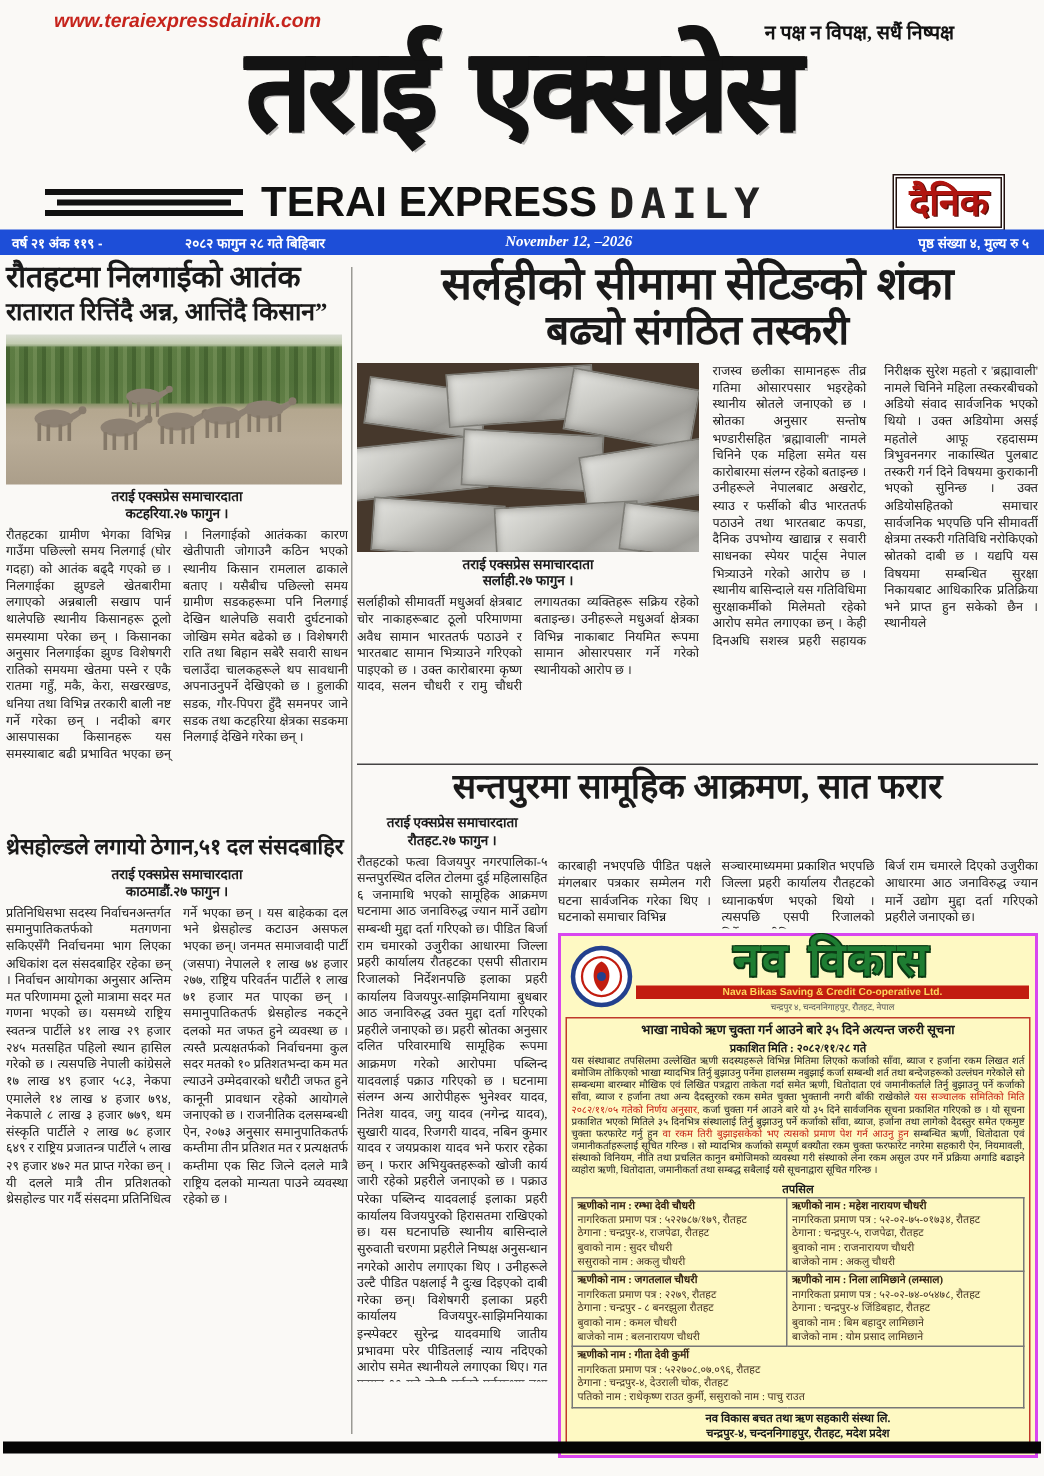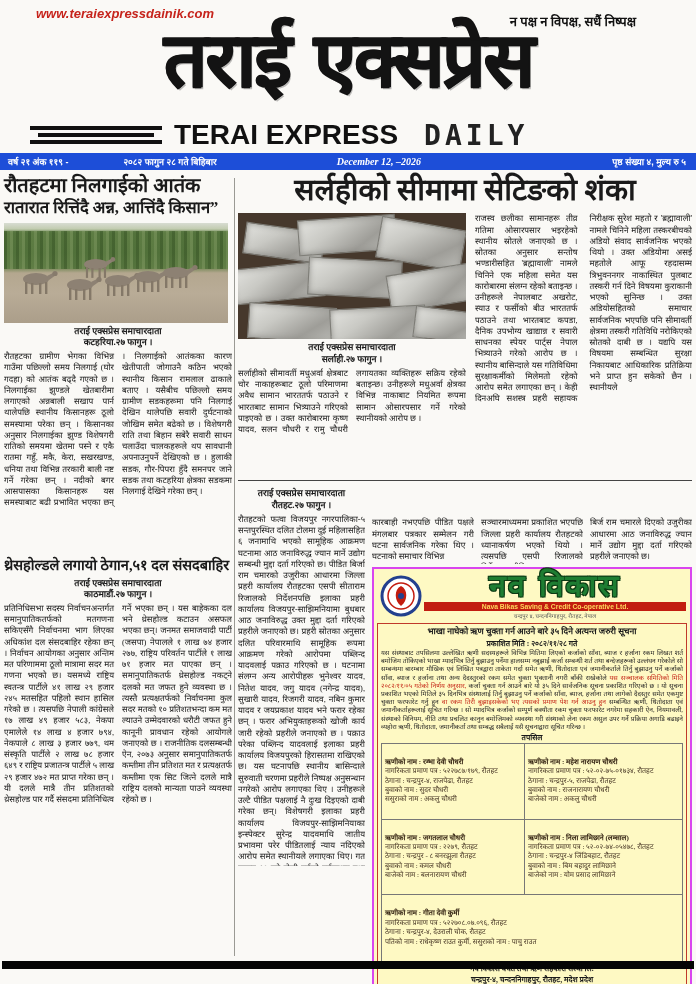--- a/index.html
+++ b/index.html
@@ -12,21 +12,21 @@
   .masthead{position:absolute;left:20px;top:12px;width:656px;text-align:center;font-size:76px;line-height:1.25;
             font-weight:bold;color:#131313;letter-spacing:-2px;
             text-shadow:1.5px 0 0 #131313,0 1px 0 #131313,2px 2px 0 rgba(0,0,0,.25);
             font-family:"DejaVu Sans","Liberation Sans",sans-serif;white-space:nowrap;}
   .te-row{position:absolute;left:30px;top:118px;width:640px;height:34px;display:flex;align-items:center;}
   .mast-lines{width:132px;display:flex;flex-direction:column;gap:3px;}
   .mast-lines div{height:4px;background:#111;}
   .mast-lines div:nth-child(2){margin:0 8px;}
   .te-en{font-size:28px;font-weight:bold;margin-left:12px;letter-spacing:0;color:#111;
          font-family:"Liberation Sans","DejaVu Sans",sans-serif;text-align:right;}
-  .te-daily{font-size:28px;font-weight:bold;margin-left:26px;letter-spacing:4px;color:#222;
+  .te-daily{font-size:28px;font-weight:bold;margin-left:8px;letter-spacing:4px;color:#222;
             font-family:"DejaVu Sans Mono","Liberation Mono",monospace;}
   .dainik-box{margin-left:auto;border:3px double #23120f;background:#fff;padding:0 8px;
               font-size:25px;font-weight:bold;color:#b01510;line-height:1.3;
               text-shadow:1px 1px 0 #5a0d08;font-family:"DejaVu Sans",sans-serif;}
   .datebar{position:absolute;left:0;top:153px;width:696px;height:17px;background:#1d4ed8;color:#fff;
            display:flex;align-items:center;font-size:9px;font-weight:bold;
            font-family:"Liberation Sans","DejaVu Sans",sans-serif;}
   .datebar .d1{margin-left:8px;}
   .datebar .d2{margin-left:55px;}
   .datebar .d3{margin-left:120px;font-style:italic;font-family:"Liberation Serif",serif;font-size:10px;}
@@ -74,46 +74,47 @@
   .ad-strip{background:#c21d10;color:#ffd65c;font-size:6.8px;font-weight:bold;padding:1px 0;margin-top:1px;
             font-family:"Liberation Sans",sans-serif;}
   .ad-addr{font-size:5.8px;color:#555;margin-top:1px;}
   .notice{border:1px solid #c0392b;margin:2px 3px 2px;padding:2px 3px;}
   .nt{font-size:8.6px;font-weight:bold;text-align:center;line-height:1.25;}
   .nd{font-size:7.6px;font-weight:bold;text-align:center;margin:1px 0;}
   .nb{font-size:6.6px;line-height:1.24;text-align:justify;color:#222;}
   .nb .red{color:#c21d10;}
   .tps{font-size:7.6px;font-weight:bold;text-align:center;margin:1px 0;}
   table.bor{width:100%;border-collapse:collapse;}
-  table.bor td{border:1px solid #777;vertical-align:top;padding:14px 3px;font-size:7.1px;line-height:1.32;color:#432;}
+  table.bor td{border:1px solid #777;vertical-align:top;padding:1px 3px;font-size:7.1px;line-height:1.32;color:#432;}
   table.bor td div:first-child{font-weight:bold;color:#321;}
   .ad-foot{text-align:center;font-size:7.6px;font-weight:bold;line-height:1.4;padding:2px 0 3px;}
   .botbar{position:absolute;left:2px;top:961px;width:692px;height:8px;background:#050505;}
 </style>
 </head>
 <body>
 
 <div class="page">
 
   <div class="url">www.teraiexpressdainik.com</div>
   <div class="tagline">न पक्ष न विपक्ष, सधैं निष्पक्ष</div>
   <div class="masthead">तराई एक्सप्रेस</div>
   <div class="te-row">
     <div class="mast-lines">
         <div></div>
         <div></div>
         <div></div>
       </div>
     <div class="te-en">TERAI EXPRESS</div>
     <div class="te-daily">DAILY</div>
+    <div class="dainik-box">दैनिक</div>
   </div>
   <div class="datebar">
     <span class="d1">वर्ष २१ अंक ११९ -</span>
     <span class="d2">२०८२ फागुन २८ गते बिहिबार</span>
-    <span class="d3">December 12, –2026</span>
+    <span class="d3">November 12, –2026</span>
     <span class="d4">पृष्ठ संख्या ४, मुल्य रु ५</span>
   </div>
 
   <div class="left-sec">
     <div class="lh1">रौतहटमा निलगाईको आतंक</div>
     <div class="lh2">रातारात रित्तिंदै अन्न, आत्तिंदै किसान”</div>
 
     <div class="photo1">
       <div class="corn"></div>
       <svg width="224" height="100" viewBox="0 0 224 100">
@@ -148,20 +149,21 @@
       <div>तराई एक्सप्रेस समाचारदाता</div>
       <div>काठमाडौं.२७ फागुन ।</div>
     </div>
     <div class="just cols2" style="height:292px;">प्रतिनिधिसभा सदस्य निर्वाचनअन्तर्गत समानुपातिकतर्फको मतगणना सकिएसँगै निर्वाचनमा भाग लिएका अधिकांश दल संसदबाहिर रहेका छन् । निर्वाचन आयोगका अनुसार अन्तिम मत परिणाममा ठूलो मात्रामा सदर मत गणना भएको छ। यसमध्ये राष्ट्रिय स्वतन्त्र पार्टीले ४१ लाख २९ हजार २४५ मतसहित पहिलो स्थान हासिल गरेको छ । त्यसपछि नेपाली कांग्रेसले १७ लाख ४९ हजार ५८३, नेकपा एमालेले १४ लाख ४ हजार ७९४, नेकपाले ८ लाख ३ हजार ७७९, थम संस्कृति पार्टीले २ लाख ७८ हजार ६४९ र राष्ट्रिय प्रजातन्त्र पार्टीले ५ लाख २९ हजार ४७२ मत प्राप्त गरेका छन् । यी दलले मात्रै तीन प्रतिशतको थ्रेसहोल्ड पार गर्दै संसदमा प्रतिनिधित्व गर्ने भएका छन् । यस बाहेकका दल भने थ्रेसहोल्ड कटाउन असफल भएका छन्। जनमत समाजवादी पार्टी (जसपा) नेपालले १ लाख ७४ हजार २७७, राष्ट्रिय परिवर्तन पार्टीले १ लाख ७१ हजार मत पाएका छन् । समानुपातिकतर्फ थ्रेसहोल्ड नकट्ने दलको मत जफत हुने व्यवस्था छ । त्यस्तै प्रत्यक्षतर्फको निर्वाचनमा कुल सदर मतको १० प्रतिशतभन्दा कम मत ल्याउने उम्मेदवारको धरौटी जफत हुने कानूनी प्रावधान रहेको आयोगले जनाएको छ । राजनीतिक दलसम्बन्धी ऐन, २०७३ अनुसार समानुपातिकतर्फ कम्तीमा तीन प्रतिशत मत र प्रत्यक्षतर्फ कम्तीमा एक सिट जित्ने दलले मात्रै राष्ट्रिय दलको मान्यता पाउने व्यवस्था रहेको छ ।</div>
   </div>
 
   <div class="vline" style="left:234px;top:178px;height:778px;"></div>
 
   <div class="main-sec">
     <div class="mh1">सर्लहीको सीमामा सेटिङको शंका</div>
+    <div class="mh2">बढ्यो संगठित तस्करी</div>
 
     <div class="row1">
       <div class="photocol">
         <div class="photo2">
           <div class="brick" style="left:6px;top:14px;width:78px;height:30px;transform:rotate(8deg);"></div>
           <div class="brick" style="left:60px;top:4px;width:96px;height:34px;transform:rotate(-4deg);"></div>
           <div class="brick" style="left:140px;top:10px;width:84px;height:40px;transform:rotate(10deg);"></div>
           <div class="brick" style="left:-6px;top:52px;width:90px;height:34px;transform:rotate(-6deg);"></div>
           <div class="brick" style="left:70px;top:46px;width:92px;height:36px;transform:rotate(3deg);"></div>
           <div class="brick" style="left:150px;top:56px;width:82px;height:36px;transform:rotate(-9deg);"></div>
@@ -172,20 +174,21 @@
         <div class="byline">
           <div>तराई एक्सप्रेस समाचारदाता</div>
           <div>सर्लाही.२७ फागुन ।</div>
         </div>
         <div class="just cols2" style="height:96px;">सर्लाहीको सीमावर्ती मधुअर्वा क्षेत्रबाट चोर नाकाहरूबाट ठूलो परिमाणमा अवैध सामान भारततर्फ पठाउने र भारतबाट सामान भित्र्याउने गरिएको पाइएको छ । उक्त कारोबारमा कृष्ण यादव, सलन चौधरी र रामु चौधरी लगायतका व्यक्तिहरू सक्रिय रहेको बताइन्छ। उनीहरूले मधुअर्वा क्षेत्रका विभिन्न नाकाबाट नियमित रूपमा सामान ओसारपसार गर्ने गरेको स्थानीयको आरोप छ ।</div>
       </div>
       <div class="just cols2" style="flex:1;height:262px;column-gap:12px;">राजस्व छलीका सामानहरू तीव्र गतिमा ओसारपसार भइरहेको स्थानीय स्रोतले जनाएको छ । स्रोतका अनुसार सन्तोष भण्डारीसहित 'ब्रह्मावाली' नामले चिनिने एक महिला समेत यस कारोबारमा संलग्न रहेको बताइन्छ । उनीहरूले नेपालबाट अखरोट, स्याउ र फर्सीको बीउ भारततर्फ पठाउने तथा भारतबाट कपडा, दैनिक उपभोग्य खाद्यान्न र सवारी साधनका स्पेयर पार्ट्स नेपाल भित्र्याउने गरेको आरोप छ । स्थानीय बासिन्दाले यस गतिविधिमा सुरक्षाकर्मीको मिलेमतो रहेको आरोप समेत लगाएका छन् । केही दिनअघि सशस्त्र प्रहरी सहायक निरीक्षक सुरेश महतो र 'ब्रह्मावाली' नामले चिनिने महिला तस्करबीचको अडियो संवाद सार्वजनिक भएको थियो । उक्त अडियोमा असई महतोले आफू रहदासम्म त्रिभुवननगर नाकास्थित पुलबाट तस्करी गर्न दिने विषयमा कुराकानी भएको सुनिन्छ । उक्त अडियोसहितको समाचार सार्वजनिक भएपछि पनि सीमावर्ती क्षेत्रमा तस्करी गतिविधि नरोकिएको स्रोतको दाबी छ । यद्यपि यस विषयमा सम्बन्धित सुरक्षा निकायबाट आधिकारिक प्रतिक्रिया भने प्राप्त हुन सकेको छैन । स्थानीयले</div>
     </div>
 
     <div class="story4">
+      <div class="sh">सन्तपुरमा सामूहिक आक्रमण, सात फरार</div>
       <div class="s4row">
         <div class="s4c1">
           <div class="byline">
             <div>तराई एक्सप्रेस समाचारदाता</div>
             <div>रौतहट.२७ फागुन ।</div>
           </div>
           <div class="just" style="height:352px;">रौतहटको फत्वा विजयपुर नगरपालिका-५ सन्तपुरस्थित दलित टोलमा दुई महिलासहित ६ जनामाथि भएको सामूहिक आक्रमण घटनामा आठ जनाविरुद्ध ज्यान मार्ने उद्योग सम्बन्धी मुद्दा दर्ता गरिएको छ। पीडित बिर्जा राम चमारको उजुरीका आधारमा जिल्ला प्रहरी कार्यालय रौतहटका एसपी सीताराम रिजालको निर्देशनपछि इलाका प्रहरी कार्यालय विजयपुर-साझिमनियामा बुधबार आठ जनाविरुद्ध उक्त मुद्दा दर्ता गरिएको प्रहरीले जनाएको छ। प्रहरी स्रोतका अनुसार दलित परिवारमाथि सामूहिक रूपमा आक्रमण गरेको आरोपमा पब्लिन्द यादवलाई पक्राउ गरिएको छ । घटनामा संलग्न अन्य आरोपीहरू भुनेश्वर यादव, नितेश यादव, जगु यादव (नगेन्द्र यादव), सुखारी यादव, रिजगरी यादव, नबिन कुमार यादव र जयप्रकाश यादव भने फरार रहेका छन् । फरार अभियुक्तहरूको खोजी कार्य जारी रहेको प्रहरीले जनाएको छ । पक्राउ परेका पब्लिन्द यादवलाई इलाका प्रहरी कार्यालय विजयपुरको हिरासतमा राखिएको छ। यस घटनापछि स्थानीय बासिन्दाले सुरुवाती चरणमा प्रहरीले निष्पक्ष अनुसन्धान नगरेको आरोप लगाएका थिए । उनीहरूले उल्टै पीडित पक्षलाई नै दुःख दिइएको दाबी गरेका छन्। विशेषगरी इलाका प्रहरी कार्यालय विजयपुर-साझिमनियाका इन्स्पेक्टर सुरेन्द्र यादवमाथि जातीय प्रभावमा परेर पीडितलाई न्याय नदिएको आरोप समेत स्थानीयले लगाएका थिए। गत फागुन १९ गते होली पर्वको पूर्वसन्ध्या तथा प्रतिनिधिसभा निर्वाचन हुनुभन्दा दुई दिनअघि उक्त घटना भएको थियो। घटनापछि एक सातासम्म कुनै</div>
         </div>
         <div class="s4right">
           <div class="threecols">

